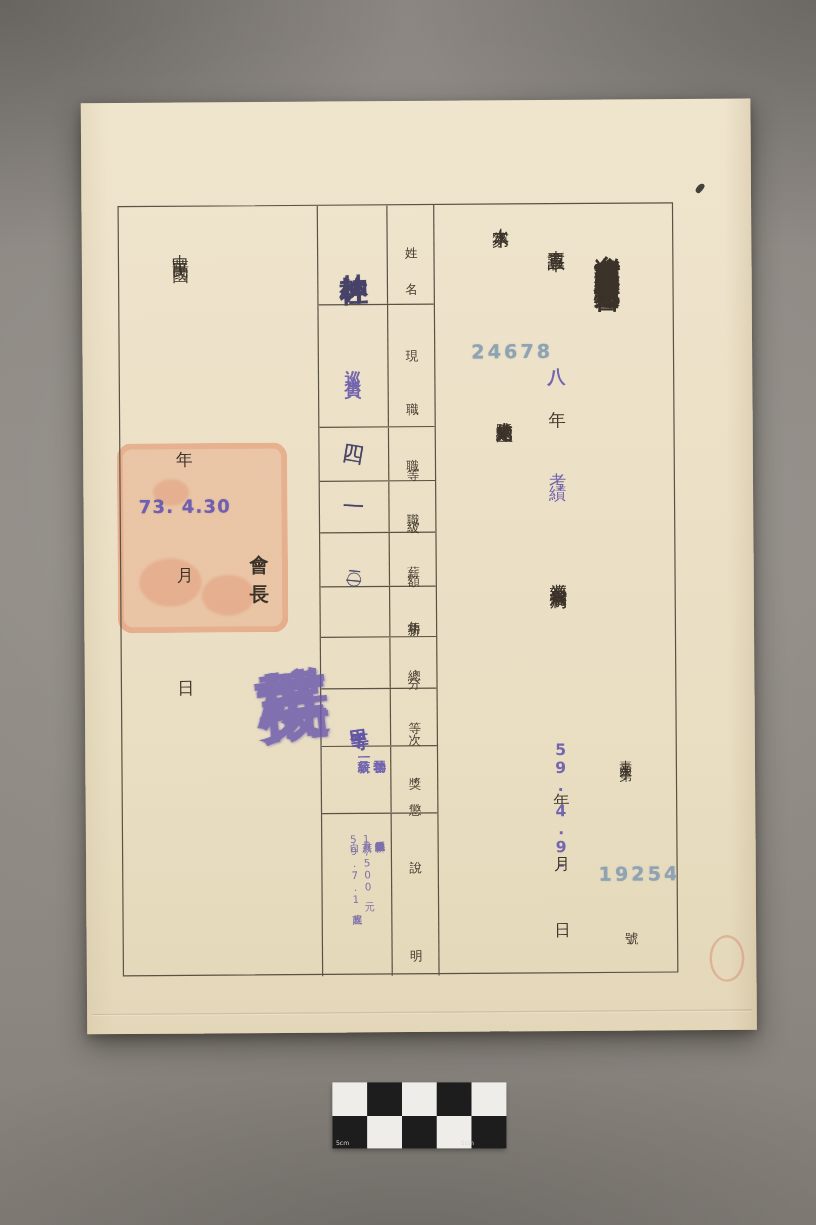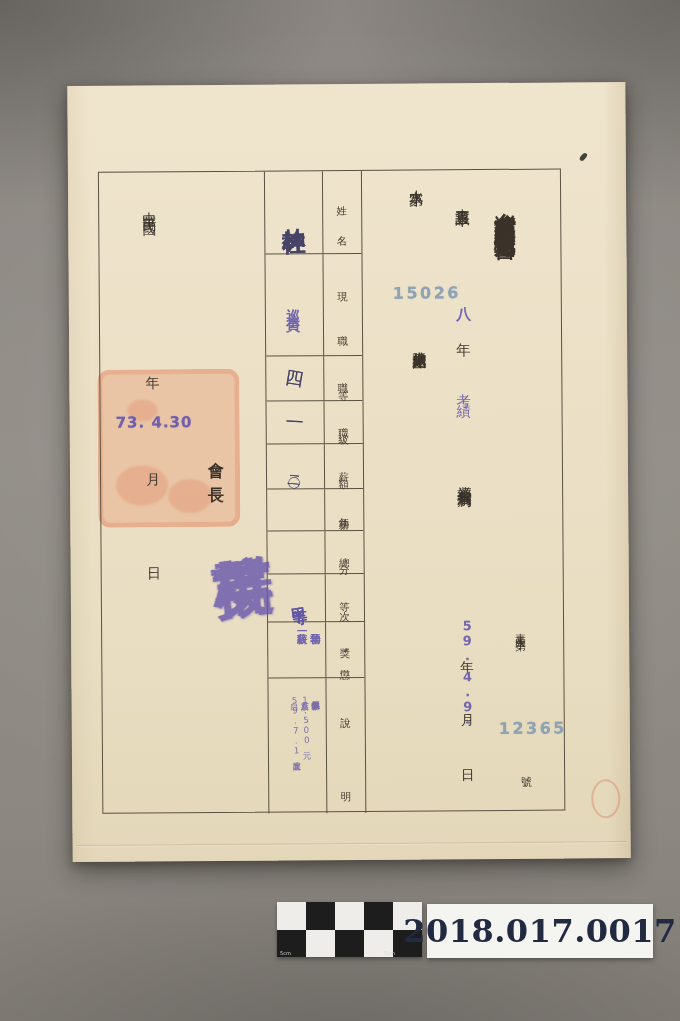--- a/index.html
+++ b/index.html
@@ -83,37 +83,37 @@
       <div class="sealblob" style="left:70px;top:110px;width:44px;height:34px;"></div>
       <div class="sealblob" style="left:30px;top:30px;width:30px;height:22px;"></div>
       <div class="sealdate">73. 4.30</div>
     </div>
 
     <div class="frame">
 
       <div class="col v print" style="left:393px;top:25px;font-size:21.5px;letter-spacing:1.5px;font-weight:600;">台灣省嘉南農田水利會考績（成）通知書</div>
 
       <div class="col v print" style="left:412px;top:455px;font-size:10.5px;letter-spacing:2px;">嘉南人字第</div>
-      <div class="hnum bluestamp" style="left:396px;top:549px;">12365</div>
+      <div class="hnum bluestamp" style="left:396px;top:549px;">19254</div>
       <div class="col v print" style="left:416px;top:598px;font-size:11px;">號</div>
 
       <div class="col v print" style="left:355px;top:27px;font-size:14.5px;letter-spacing:1px;">查該員五十</div>
       <div class="col v pstamp" style="left:355px;top:124px;font-size:15px;font-weight:bold;">八</div>
       <div class="col v print" style="left:355px;top:161px;font-size:14.5px;">年</div>
       <div class="col v pstamp" style="left:355px;top:212px;font-size:14.5px;letter-spacing:10px;">考績</div>
       <div class="col v print" style="left:355px;top:305px;font-size:14.5px;letter-spacing:1px;">業經台灣省水利局</div>
 
       <div class="col v pstamp" style="left:357px;top:448px;font-size:13px;font-weight:bold;">59.</div>
       <div class="col v print" style="left:357px;top:480px;font-size:13.5px;">年</div>
       <div class="col v pstamp" style="left:357px;top:499px;font-size:13px;font-weight:bold;">4.9-</div>
       <div class="col v print" style="left:357px;top:533px;font-size:13.5px;">月</div>
       <div class="col v print" style="left:357px;top:588px;font-size:13.5px;">日</div>
 
       <div class="col v print" style="left:309px;top:8px;font-size:14px;letter-spacing:1px;">水人字第</div>
-      <div class="hnum bluestamp" style="left:293px;top:113px;">15026</div>
+      <div class="hnum bluestamp" style="left:293px;top:113px;">24678</div>
       <div class="col v print" style="left:311px;top:170px;font-size:14px;letter-spacing:.5px;">號令核定結果如左：</div>
 
       <div class="table">
         <div class="trow" style="height:83px;">
           <div class="tval">
               <span class="ink" style="writing-mode:vertical-rl;text-orientation:upright;font-size:23px;font-weight:600;letter-spacing:2px;transform:rotate(-2deg);">林坤佐</span>
             </div>
           <div class="thead sp30">
               <span>姓名</span>
             </div>
@@ -222,17 +222,14 @@
     <div class="cw"></div>
     <div class="cb"></div>
     <div class="cw"></div>
     <div class="cb"></div>
     <div class="cw"></div>
     <div class="cb"></div>
     <span class="cmmark cm-l">5cm</span>
     <span class="cmmark cm-r">5cm</span>
   </div>
 
-  <div class="idlabel">
-    <span>2018.017.0017</span>
-  </div>
 
 </div>
 
 </body></html>

